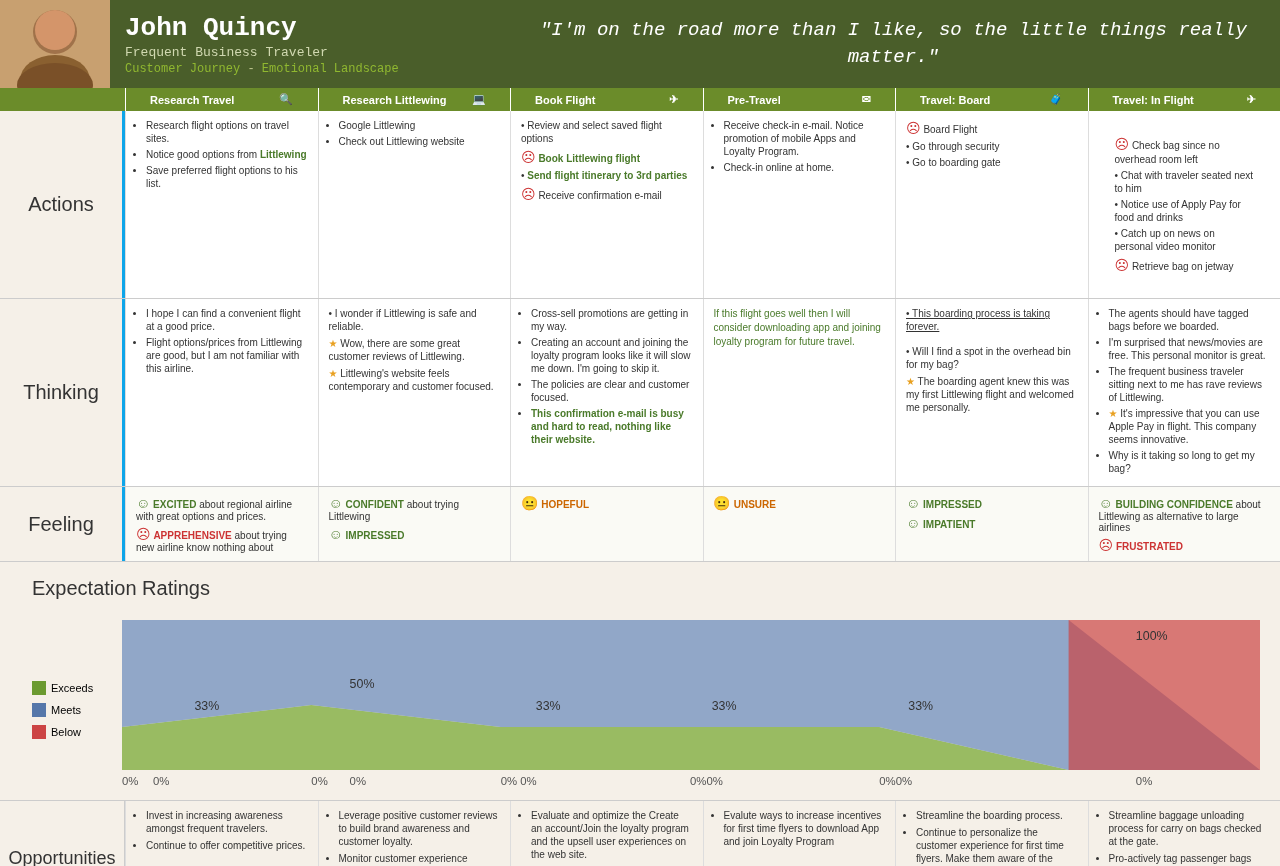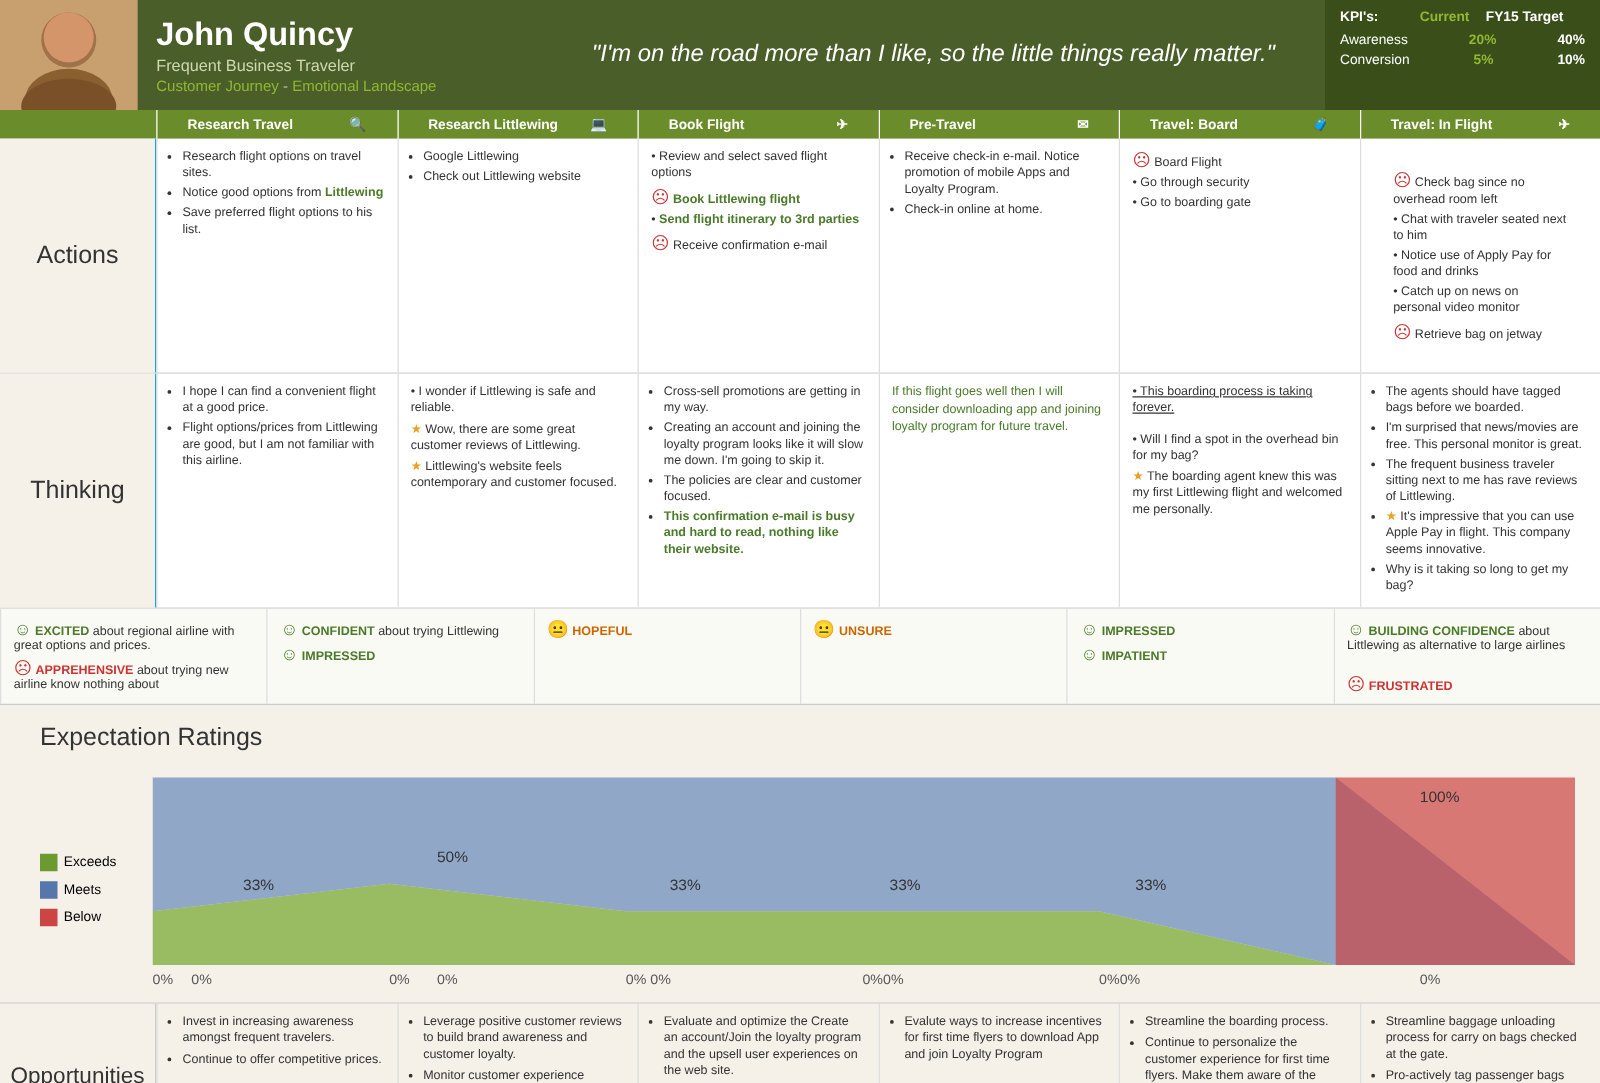--- a/index.html
+++ b/index.html
@@ -1,35 +1,35 @@
 <!DOCTYPE html>
 <html><head>
   <meta charset="utf-8">
   <style>
     * { box-sizing: border-box; margin: 0; padding: 0; }
     body { font-family: Arial, sans-serif; font-size: 11px; background: #f5f0e8; width: 1280px; }
 
     
-    .header { display: flex; background: #4a5e2a; color: white; height: 88px; align-items: stretch; }
+    .header { display: flex; background: #4a5e2a; color: white; height: 88px; align-items: stretch; font-family: Liberation Mono, monospace; }
     .avatar-placeholder { width: 110px; height: 88px; background: #c8a882; display: flex; align-items: center; justify-content: center; overflow: hidden; }
     .header-info { flex: 1; padding: 10px 15px; display: flex; flex-direction: column; justify-content: center; }
     .header-name { font-size: 26px; font-weight: bold; color: white; }
     .header-sub { font-size: 13px; color: #d0d8b0; margin-top: 2px; }
     .header-sub2 { font-size: 12px; color: #c0c890; margin-top: 2px; }
     .header-sub2 span { color: #90b830; }
     .header-quote { flex: 2; display: flex; align-items: center; justify-content: center; padding: 10px 20px; }
     .header-quote-text { font-style: italic; font-size: 19px; color: white; text-align: center; line-height: 1.4; }
     .header-kpi { width: 220px; background: #3a4e1a; padding: 8px 12px; }
     .kpi-title { color: white; font-size: 11px; font-weight: bold; margin-bottom: 4px; }
 
     
     .phases-row { display: flex; background: #6b8c2a; color: white; }
     .phase-label-cell { width: 125px; min-width: 125px; }
     .phase-cell { flex: 1; padding: 5px 24px; border-left: 1px solid #ffffff; display: flex; align-items: center; gap: 6px; font-size: 11px; font-weight: bold; color: white; }
-    .row-label { width: 125px; min-width: 125px; display: flex; align-items: center; justify-content: center; font-size: 20px; color: #555; font-weight: normal; border-right: 1px solid #0ea5e9; background: #f5f0e8; }
+    .row-label { width: 125px; min-width: 125px; display: flex; align-items: center; justify-content: center; font-size: 20px; color: #555; font-weight: normal; border-right: 3px solid #0ea5e9; background: #f5f0e8; }
     .row-label.actions-label { color: #333; }
     .row-label.thinking-label { color: #333; }
     .row-label.feeling-label { color: #333; }
 
     .section-row { display: flex; border-bottom: 1px solid #ccc; }
     .section-row.actions-row { background: #fff; min-height: 120px; }
     .section-row.thinking-row { background: #fff; min-height: 150px; }
     .section-row.feeling-row { background: #fafaf5; min-height: 70px; }
 
     .cell { flex: 1; padding: 8px 10px; border-left: 1px solid #ddd; font-size: 10px; color: #333; vertical-align: top; }
@@ -78,37 +78,20 @@
   <div class="header-info">
     <div class="header-name">John Quincy</div>
     <div class="header-sub">Frequent Business Traveler</div>
     <div class="header-sub2">
       <span>Customer Journey</span> - <span>Emotional Landscape</span>
     </div>
   </div>
   <div class="header-quote">
     <div class="header-quote-text">"I'm on the road more than I like, so the little things really matter."</div>
   </div>
-  <div class="header-kpi">
-    <div class="kpi-title">
-      <span>KPI's:</span>
-      <span style="color:#90b830; margin-left:30px;">Current</span>
-      <span style="color:white; margin-left:10px;">FY15 Target</span>
-    </div>
-    <div style="display:flex; justify-content:space-between; padding:2px 0; color:white; font-size:11px;">
-      <span>Awareness</span>
-      <span style="color:#90b830; font-weight:bold; margin-left:10px;">20%</span>
-      <span style="color:white; font-weight:bold; margin-left:10px;">40%</span>
-    </div>
-    <div style="display:flex; justify-content:space-between; padding:2px 0; color:white; font-size:11px;">
-      <span>Conversion</span>
-      <span style="color:#90b830; font-weight:bold; margin-left:10px;">5%</span>
-      <span style="color:white; font-weight:bold; margin-left:10px;">10%</span>
-    </div>
-  </div>
 </div>
 
 <div class="phases-row">
   <div class="phase-label-cell"></div>
   <div class="phase-cell">
     <span>Research Travel</span>
     <span style="margin-left:auto;">🔍</span>
   </div>
   <div class="phase-cell">
     <span>Research Littlewing</span>
@@ -217,40 +200,41 @@
       <li>The agents should have tagged bags before we boarded.</li>
       <li>I'm surprised that news/movies are free. This personal monitor is great.</li>
       <li>The frequent business traveler sitting next to me has rave reviews of Littlewing.</li>
       <li><span style="color:#e8a020;">★</span> It's impressive that you can use Apple Pay in flight. This company seems innovative.</li>
       <li>Why is it taking so long to get my bag?</li>
     </ul>
   </div>
 </div>
 
 <div class="section-row feeling-row">
+  <div class="row-label feeling-label">Feeling</div>
   <div class="cell">
     <div style="margin-bottom:4px;"><span class="smiley-happy">☺</span> <strong style="color:#4a7a2a;">EXCITED</strong> about regional airline with great options and prices.</div>
     <div><span class="smiley-sad">☹</span> <strong style="color:#cc3333;">APPREHENSIVE</strong> about trying new airline know nothing about</div>
   </div>
   <div class="cell">
     <div style="margin-bottom:4px;"><span class="smiley-happy">☺</span> <strong style="color:#4a7a2a;">CONFIDENT</strong> about trying Littlewing</div>
     <div><span class="smiley-happy">☺</span> <strong style="color:#4a7a2a;">IMPRESSED</strong></div>
   </div>
   <div class="cell">
     <div><span class="smiley-neutral">😐</span> <strong style="color:#cc6600;">HOPEFUL</strong></div>
   </div>
   <div class="cell">
     <div><span class="smiley-neutral">😐</span> <strong style="color:#cc6600;">UNSURE</strong></div>
   </div>
   <div class="cell">
     <div style="margin-bottom:4px;"><span class="smiley-happy">☺</span> <strong style="color:#4a7a2a;">IMPRESSED</strong></div>
     <div><span class="smiley-happy">☺</span> <strong style="color:#4a7a2a;">IMPATIENT</strong></div>
   </div>
   <div class="cell">
-    <div style="margin-bottom:17px;"><span class="smiley-happy">☺</span> <strong style="color:#4a7a2a;">BUILDING CONFIDENCE</strong> about Littlewing as alternative to large airlines</div>
+    <div style="margin-bottom:4px;"><span class="smiley-happy">☺</span> <strong style="color:#4a7a2a;">BUILDING CONFIDENCE</strong> about Littlewing as alternative to large airlines</div>
     <div><span class="smiley-sad">☹</span> <strong style="color:#cc3333;">FRUSTRATED</strong></div>
   </div>
 </div>
 
 <div class="chart-section">
   <div class="chart-title">Expectation Ratings</div>
   <div class="chart-container">
     <div class="chart-legend">
       <div class="legend-item">
         <div class="legend-box exceeds"></div>

